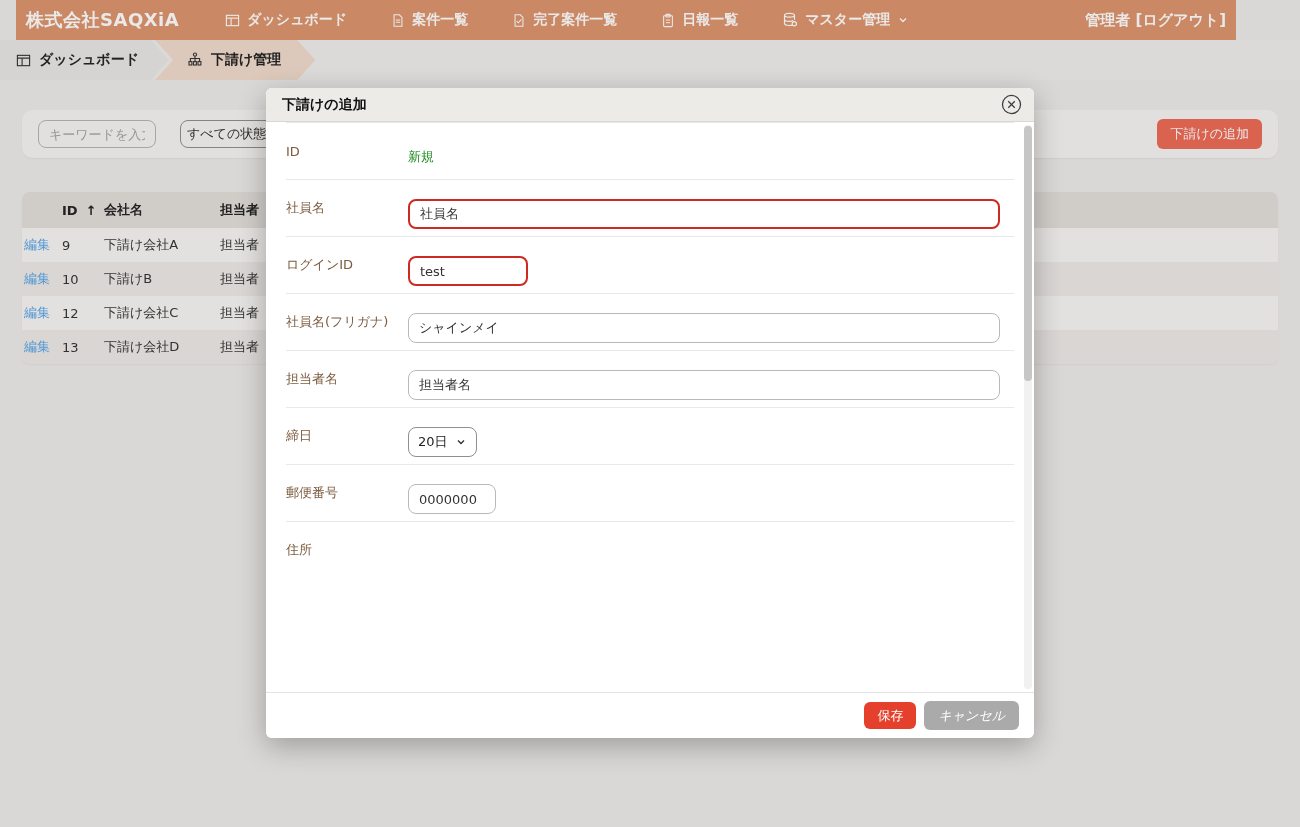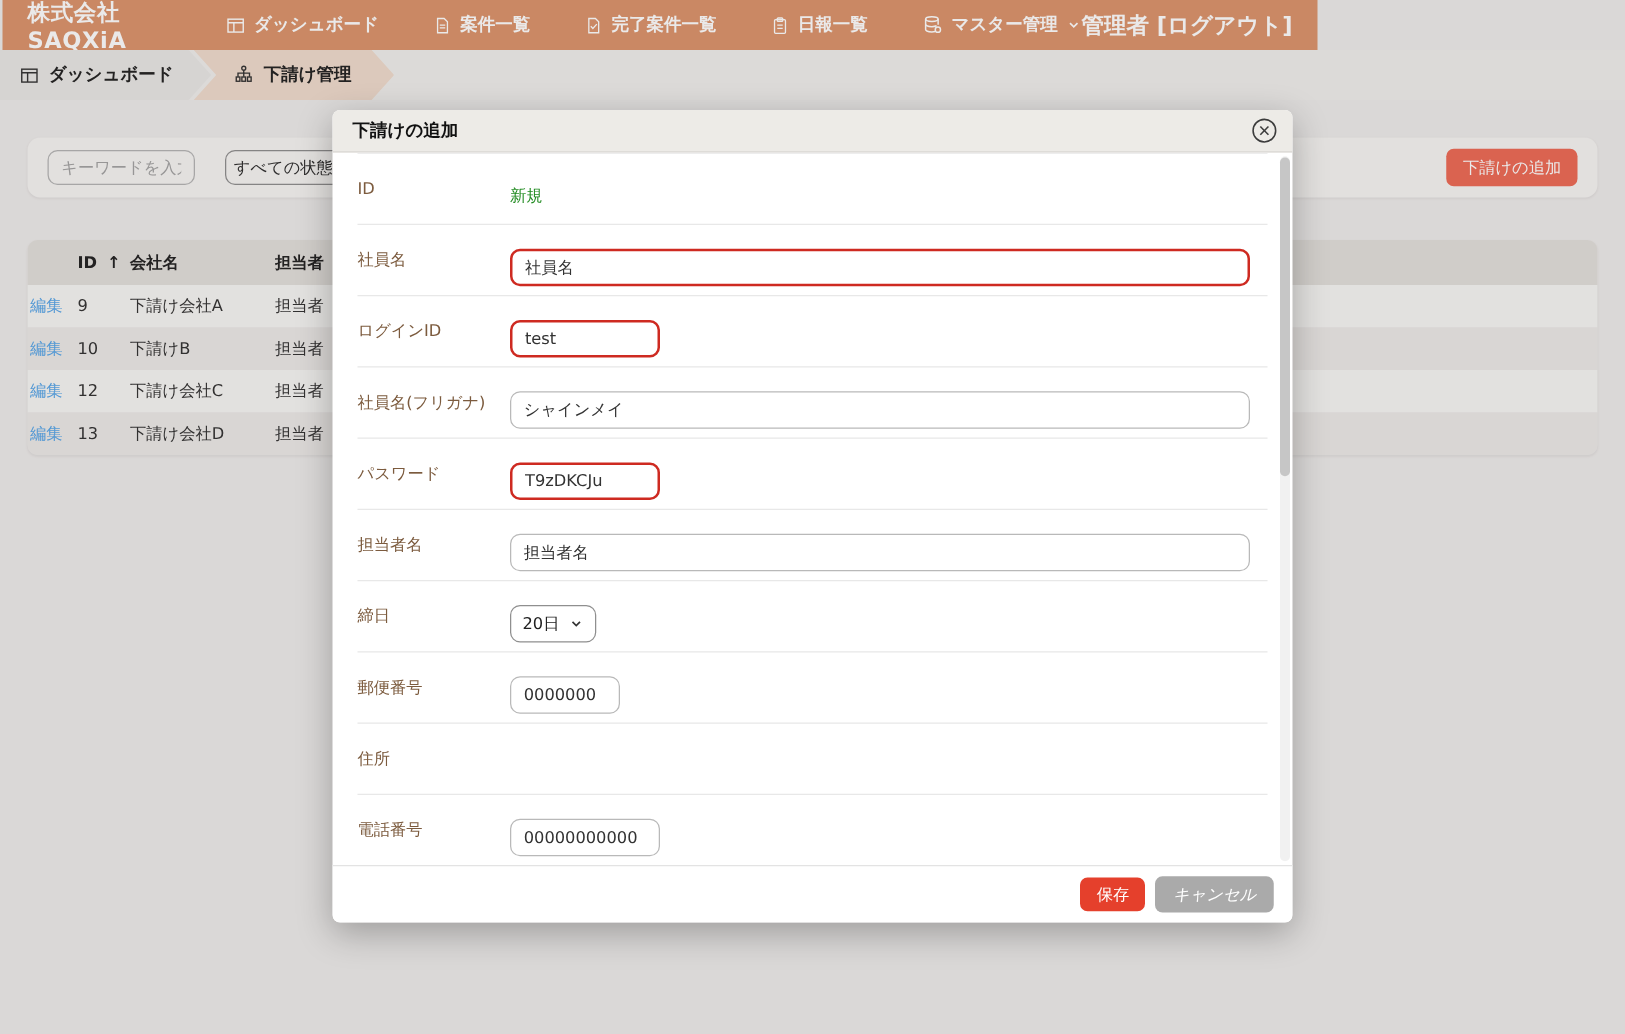--- a/index.html
+++ b/index.html
@@ -7,27 +7,27 @@
     --link-blue:#58a6e8; --label-brown:#7c5b3e; --crumb-tan:#f0dccd; --dim-red-btn:#ee6a55;
     --cancel-gray:#aaaaaa;
   }
   *{box-sizing:border-box; margin:0; padding:0;}
   html,body{width:1300px; height:827px;}
   body{
     position:relative; overflow:hidden; background:#eeeceb;
     font-family:"DejaVu Sans","Liberation Sans",sans-serif; color:#333; font-size:13px;
   }
   
-  .topnav{position:absolute; left:2px; top:0; width:1052px; height:40px; background:var(--nav-bg);
-    display:flex; align-items:center; padding:0 20px; color:#fff; z-index:1;}
+  .topnav{position:absolute; left:16px; top:0; width:1220px; height:40px; background:var(--nav-bg);
+    display:flex; align-items:center; padding:0 10px; color:#fff; z-index:1;}
   .brand{font-size:18px; font-weight:bold; letter-spacing:.5px;}
   .nav-items{display:flex; gap:44px; margin-left:46px; align-items:center;}
   .nav-item{display:flex; align-items:center; gap:7px; font-size:14px; font-weight:600; cursor:pointer; white-space:nowrap;}
   .nicon{display:inline-flex; align-items:center;}
-  .nav-user{margin-left:auto; font-size:18px; font-weight:600; white-space:nowrap;}
+  .nav-user{margin-left:auto; font-size:15px; font-weight:600; white-space:nowrap;}
   
   .crumbbar{position:absolute; left:0; top:40px; width:1300px; height:40px; background:#f0efed; display:flex; z-index:1;}
   .crumb{display:flex; align-items:center; gap:8px; font-size:14px; font-weight:600; color:#222; height:40px; cursor:pointer;}
   .crumb .nicon{color:#333;}
   .crumb1{background:#e9e8e6; padding:0 30px 0 16px;
     clip-path:polygon(0 0, calc(100% - 18px) 0, 100% 50%, calc(100% - 18px) 100%, 0 100%);}
   .crumb2{background:var(--crumb-tan); padding:0 34px 0 32px; margin-left:-14px;
     clip-path:polygon(0 0, calc(100% - 18px) 0, 100% 50%, calc(100% - 18px) 100%, 0 100%, 18px 50%);}
   
   .search-card{position:absolute; left:22px; top:110px; width:1256px; height:48px; background:#f6f5f3;
@@ -266,26 +266,20 @@
           <input type="text" class="input w-small error" value="test" style="">
         </div>
       </div>
       <div class="frow">
         <span class="flabel">社員名(フリガナ)</span>
         <div class="fctrl">
           <input type="text" class="input w-full" value="シャインメイ" style="">
         </div>
       </div>
       <div class="frow">
-        <span class="flabel">パスワード</span>
-        <div class="fctrl">
-          <input type="text" class="input w-small error" value="T9zDKCJu" style="">
-        </div>
-      </div>
-      <div class="frow">
         <span class="flabel">担当者名</span>
         <div class="fctrl">
           <input type="text" class="input w-full" value="担当者名" style="">
         </div>
       </div>
       <div class="frow">
         <span class="flabel">締日</span>
         <div class="fctrl">
           <div class="select">
             <span>20日</span>
@@ -299,24 +293,18 @@
       </div>
       <div class="frow">
         <span class="flabel">郵便番号</span>
         <div class="fctrl">
           <input type="text" class="input w-xsmall" value="0000000" style="">
         </div>
       </div>
       <div class="frow">
         <span class="flabel">住所</span>
       </div>
-      <div class="frow">
-        <span class="flabel">電話番号</span>
-        <div class="fctrl">
-          <input type="text" class="input w-small" value="00000000000" style="">
-        </div>
-      </div>
     </div>
   <div class="modal-footer">
     <button class="save-btn">保存</button>
     <button class="cancel-btn">キャンセル</button>
   </div>
 </div>
 
 </body></html>

